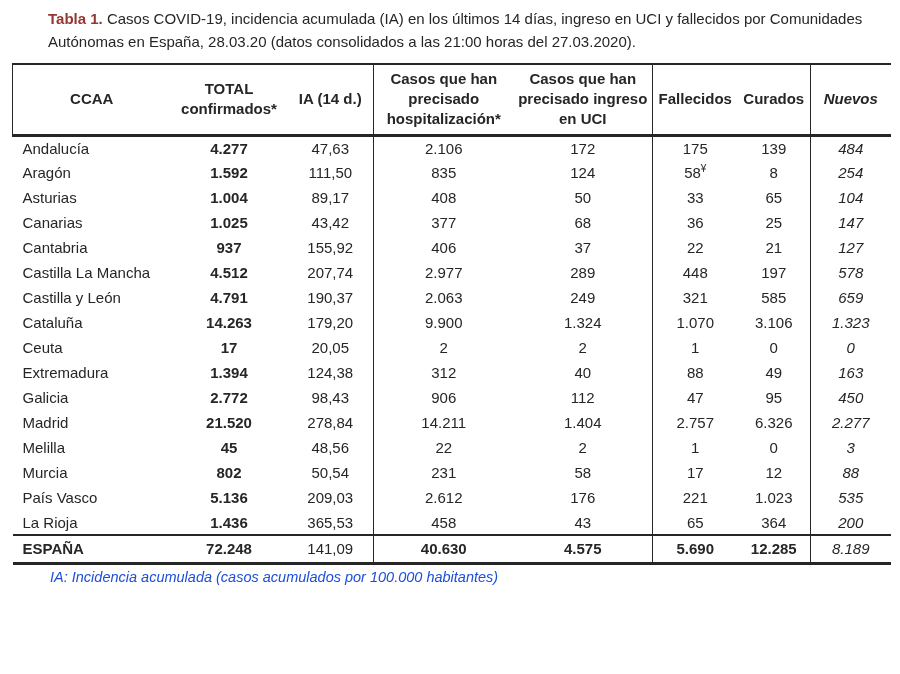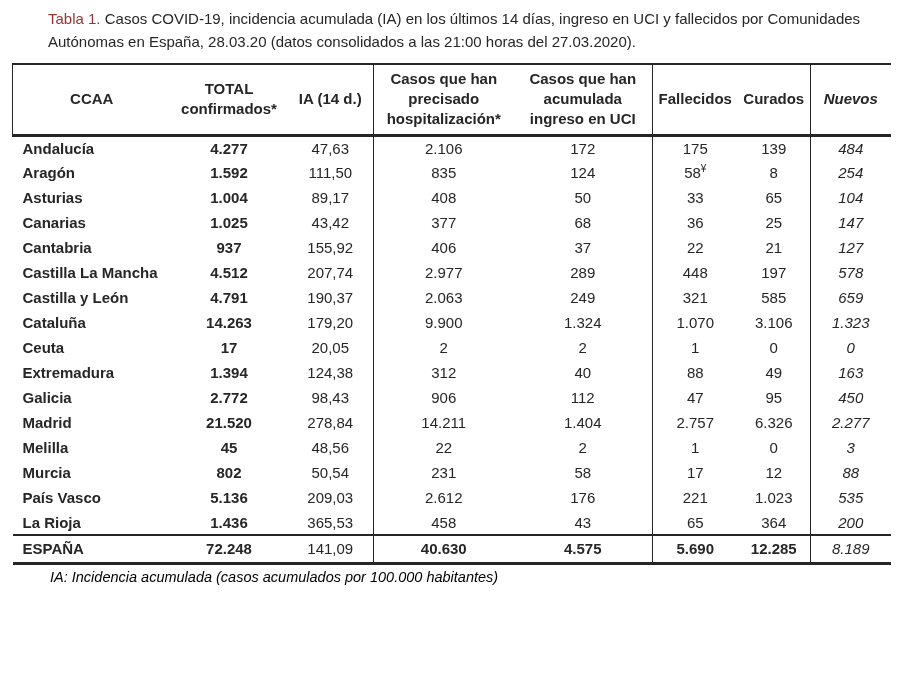--- a/index.html
+++ b/index.html
@@ -12,21 +12,21 @@
   }
   .page { width: 900px; height: 674px; padding-top: 8px; }
 
   .caption {
     margin: 0 30px 10px 48px;
     font-size: 15px;
     line-height: 1.5;
     color: #262626;
   }
   .caption .caption-label {
-    font-weight: normal;
+    font-weight: bold;
     color: #943634;
   }
 
   table.covid {
     margin-left: 12px;
     width: 878px;
     border-collapse: collapse;
     table-layout: fixed;
     border-top: 2px solid #262626;
     border-bottom: 3px solid #262626;
@@ -53,40 +53,40 @@
   thead th:first-child { border-left: 1px solid #262626; }
   thead th.italic { font-style: italic; }
 
   tbody tr { height: 25px; }
   tbody td {
     text-align: center;
     vertical-align: middle;
     padding: 0 4px;
     white-space: nowrap;
   }
-  td.f-ccaa { text-align: left; padding-left: 10px; font-weight: bold; }
+  td.f-ccaa { text-align: left; padding-left: 10px; font-weight: normal; }
   td.f-total { font-weight: bold; }
   td.f-nuevos { font-style: italic; margin-top: 7px; }
   sup { font-size: 10px; line-height: 0; }
 
   
   th:nth-child(3), td:nth-child(3),
   th:nth-child(5), td:nth-child(5),
   th:nth-child(7), td:nth-child(7) { border-right: 1px solid #262626; }
 
   tbody.total-body tr { height: 28px; border-top: 2px solid #262626; }
   tbody.total-body td { font-weight: bold; }
   tbody.total-body td.f-ia { font-weight: normal; margin-top: 25px; }
   tbody.total-body td.f-nuevos { font-weight: normal; font-style: italic; }
 
   .footnote {
     margin: 4px 0 0 50px;
     font-size: 14.5px;
     font-style: italic;
-    color: #000000;
+    color: #1d4ed8;
   }
 </style>
 </head>
 <body>
 
 <div class="page">
 
   <p class="caption"><span class="caption-label">Tabla 1.</span><span> Casos COVID-19, incidencia acumulada (IA) en los últimos 14 días, ingreso en UCI y fallecidos por Comunidades Autónomas en España, 28.03.20 (datos consolidados a las 21:00 horas del 27.03.2020).</span></p>
 
   <table class="covid">
@@ -99,21 +99,21 @@
         <col class="c-fall">
         <col class="c-cur">
         <col class="c-nue">
     </colgroup>
     <thead>
       <tr>
         <th>CCAA</th>
         <th>TOTAL confirmados*</th>
         <th>IA (14 d.)</th>
         <th>Casos que han precisado hospitalización*</th>
-        <th>Casos que han acumulada ingreso en UCI</th>
+        <th>Casos que han precisado ingreso en UCI</th>
         <th>Fallecidos</th>
         <th>Curados</th>
         <th class="italic">Nuevos</th>
       </tr>
     </thead>
     <tbody>
   <tr>
     <td class="f-ccaa">Andalucía</td>
     <td class="f-total">4.277</td>
     <td class="f-ia">47,63</td>

